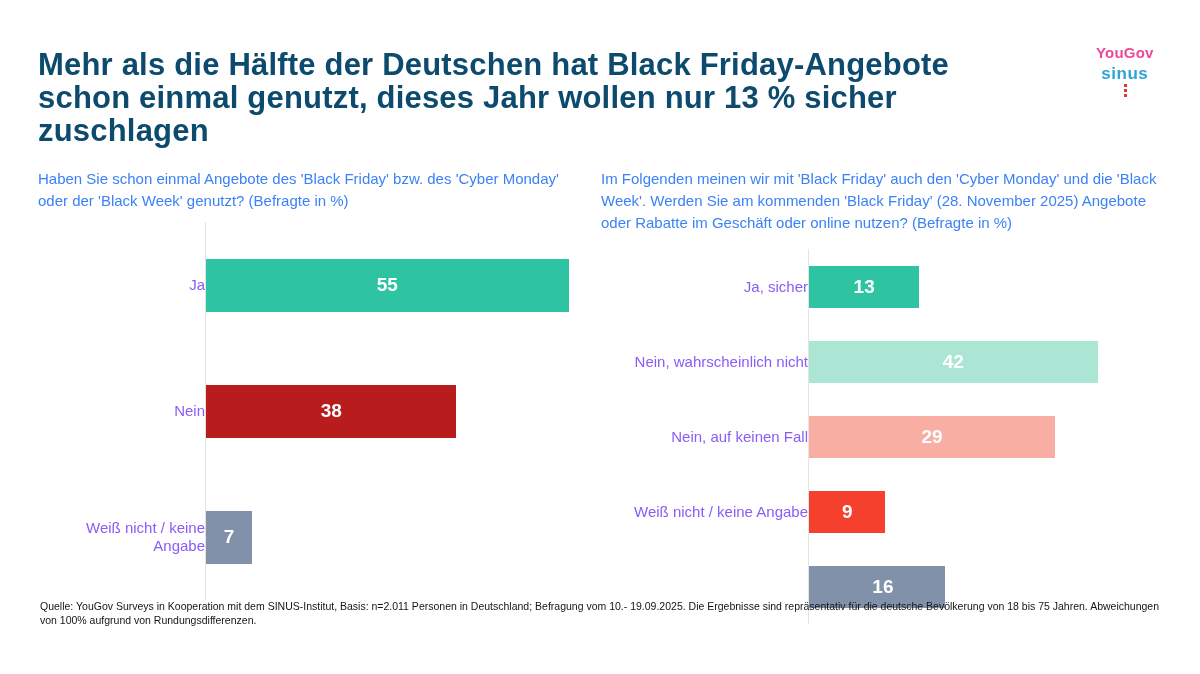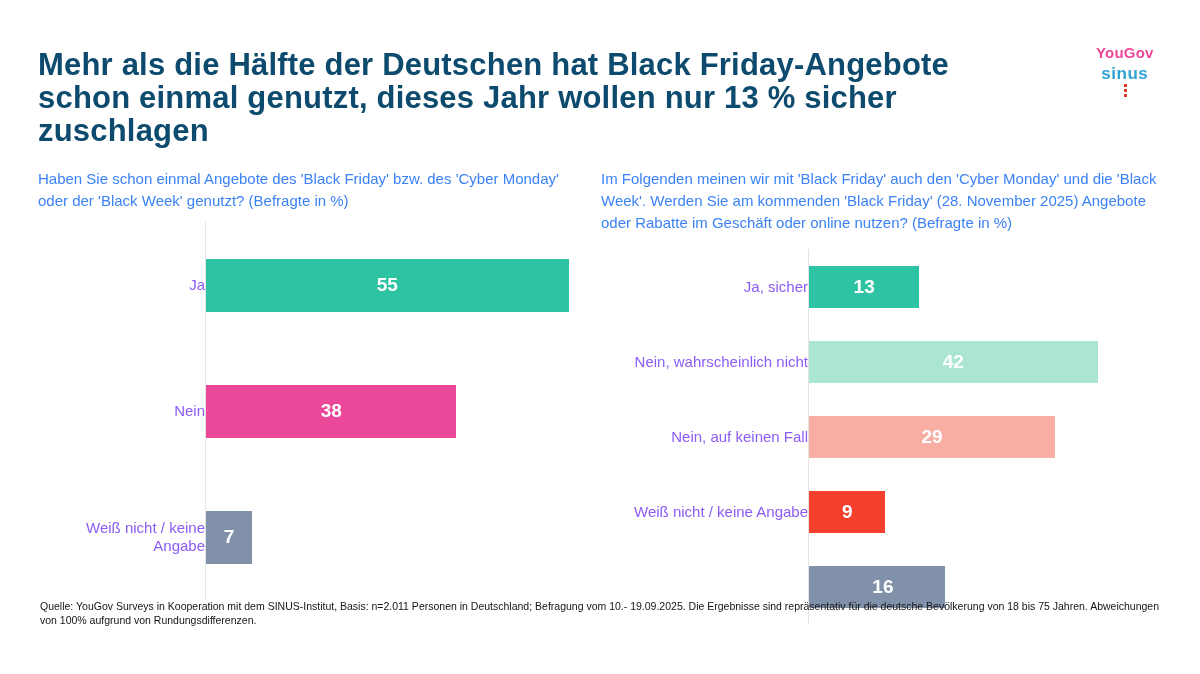--- a/index.html
+++ b/index.html
@@ -98,21 +98,21 @@
             <div class="cat-label">Nein</div>
             <div class="cat-label">Weiß nicht / keine Angabe</div>
           </div>
           <div class="plot">
             <div class="bar-row">
               <div class="bar" style="width: 95.6522%; background: rgb(46, 196, 163);">
                 <span class="bar-value">55</span>
               </div>
             </div>
             <div class="bar-row">
-              <div class="bar" style="width: 66.087%; background: #ec4899;">
+              <div class="bar" style="width: 66.087%; background: #b91c1c;">
                 <span class="bar-value">38</span>
               </div>
             </div>
             <div class="bar-row">
               <div class="bar" style="width: 12.1739%; background: rgb(129, 145, 169);">
                 <span class="bar-value">7</span>
               </div>
             </div>
           </div>
         </div>

